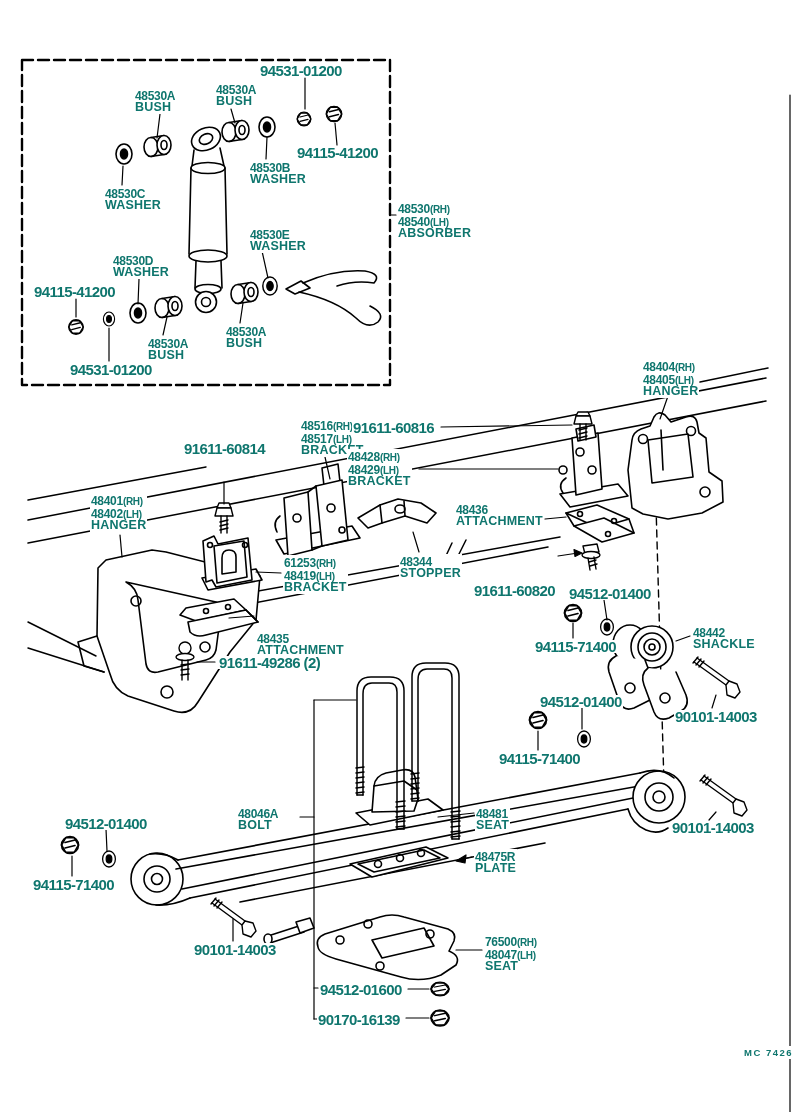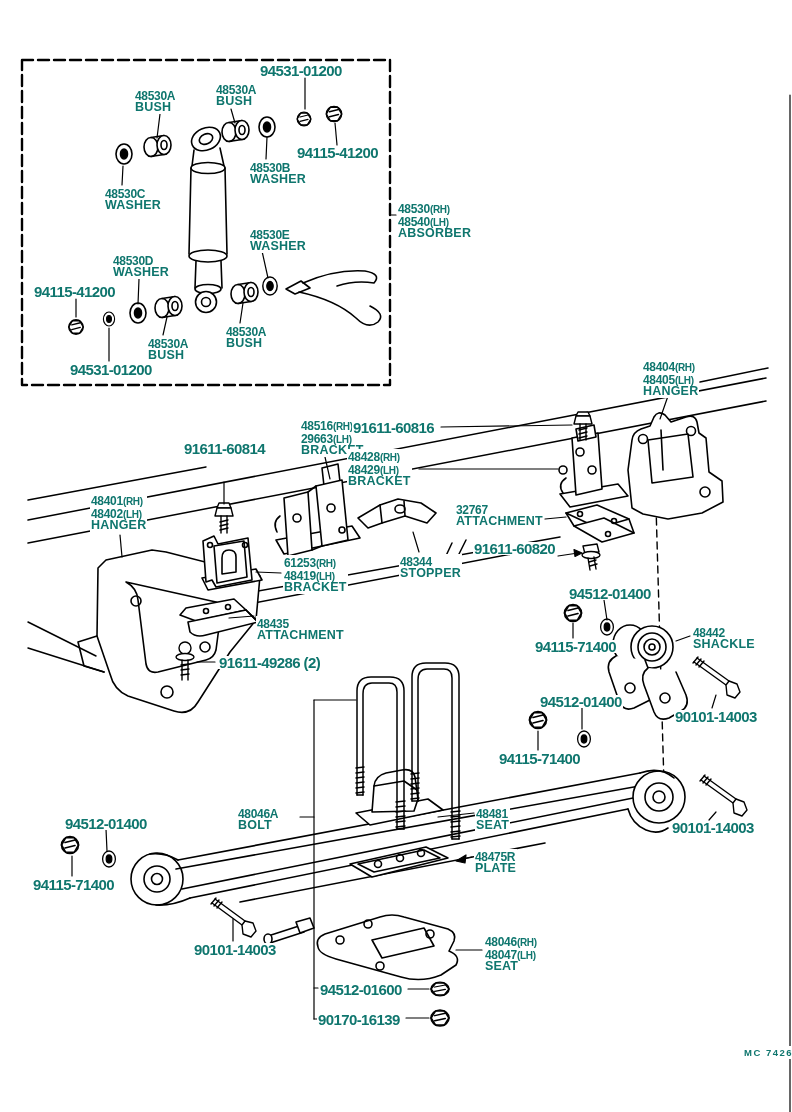--- a/index.html
+++ b/index.html
@@ -375,59 +375,59 @@
 </div>
 
 <div class="lbl" style="left:642px;top:359px">
   <div class="row"><span class="pn">48404</span><span class="suf">(RH)</span></div>
   <div class="row"><span class="pn">48405</span><span class="suf">(LH)</span></div>
   <div class="desc">HANGER</div>
 </div>
 
 <div class="lbl" style="left:300px;top:418px">
   <div class="row"><span class="pn">48516</span><span class="suf">(RH)</span></div>
-  <div class="row"><span class="pn">29663</span><span class="suf">(LH)</span></div>
+  <div class="row"><span class="pn">48517</span><span class="suf">(LH)</span></div>
   <div class="desc">BRACKET</div>
 </div>
 
 <div class="lbl" style="left:352px;top:421px"><span class="pn2">91611-60816</span></div>
 
 <div class="lbl" style="left:347px;top:449px">
   <div class="row"><span class="pn">48428</span><span class="suf">(RH)</span></div>
   <div class="row"><span class="pn">48429</span><span class="suf">(LH)</span></div>
   <div class="desc">BRACKET</div>
 </div>
 
 <div class="lbl" style="left:183px;top:442px"><span class="pn2">91611-60814</span></div>
 
 <div class="lbl" style="left:90px;top:493px">
   <div class="row"><span class="pn">48401</span><span class="suf">(RH)</span></div>
   <div class="row"><span class="pn">48402</span><span class="suf">(LH)</span></div>
   <div class="desc">HANGER</div>
 </div>
 
 <div class="lbl" style="left:455px;top:502px">
-      <div class="row"><span class="pn">32767</span></div>
+      <div class="row"><span class="pn">48436</span></div>
       <div class="desc">ATTACHMENT</div>
     </div>
 
-<div class="lbl" style="left:473px;top:542px"><span class="pn2">91611-60820</span></div>
+<div class="lbl" style="left:473px;top:584px"><span class="pn2">91611-60820</span></div>
 
 <div class="lbl" style="left:283px;top:555px">
   <div class="row"><span class="pn">61253</span><span class="suf">(RH)</span></div>
   <div class="row"><span class="pn">48419</span><span class="suf">(LH)</span></div>
   <div class="desc">BRACKET</div>
 </div>
 
 <div class="lbl" style="left:399px;top:554px">
       <div class="row"><span class="pn">48344</span></div>
       <div class="desc">STOPPER</div>
     </div>
 
-<div class="lbl" style="left:256px;top:616px">
+<div class="lbl" style="left:256px;top:631px">
       <div class="row"><span class="pn">48435</span></div>
       <div class="desc">ATTACHMENT</div>
     </div>
 
 <div class="lbl" style="left:218px;top:656px"><span class="pn2">91611-49286 (2)</span></div>
 
 <div class="lbl" style="left:568px;top:587px"><span class="pn2">94512-01400</span></div>
 <div class="lbl" style="left:534px;top:640px"><span class="pn2">94115-71400</span></div>
 
 <div class="lbl" style="left:692px;top:625px">
@@ -454,21 +454,21 @@
     </div>
 
 <div class="lbl" style="left:474px;top:849px">
       <div class="row"><span class="pn">48475R</span></div>
       <div class="desc">PLATE</div>
     </div>
 
 <div class="lbl" style="left:193px;top:943px"><span class="pn2">90101-14003</span></div>
 
 <div class="lbl" style="left:484px;top:934px">
-  <div class="row"><span class="pn">48046</span><span class="suf">(RH)</span></div>
+  <div class="row"><span class="pn">76500</span><span class="suf">(RH)</span></div>
   <div class="row"><span class="pn">48047</span><span class="suf">(LH)</span></div>
   <div class="desc">SEAT</div>
 </div>
 
 <div class="lbl" style="left:319px;top:983px"><span class="pn2">94512-01600</span></div>
 <div class="lbl" style="left:317px;top:1013px"><span class="pn2">90170-16139</span></div>
 
 <div class="lbl mc" style="left:723px;top:1046px"><span>MC 7426</span></div>
 
 </div>

